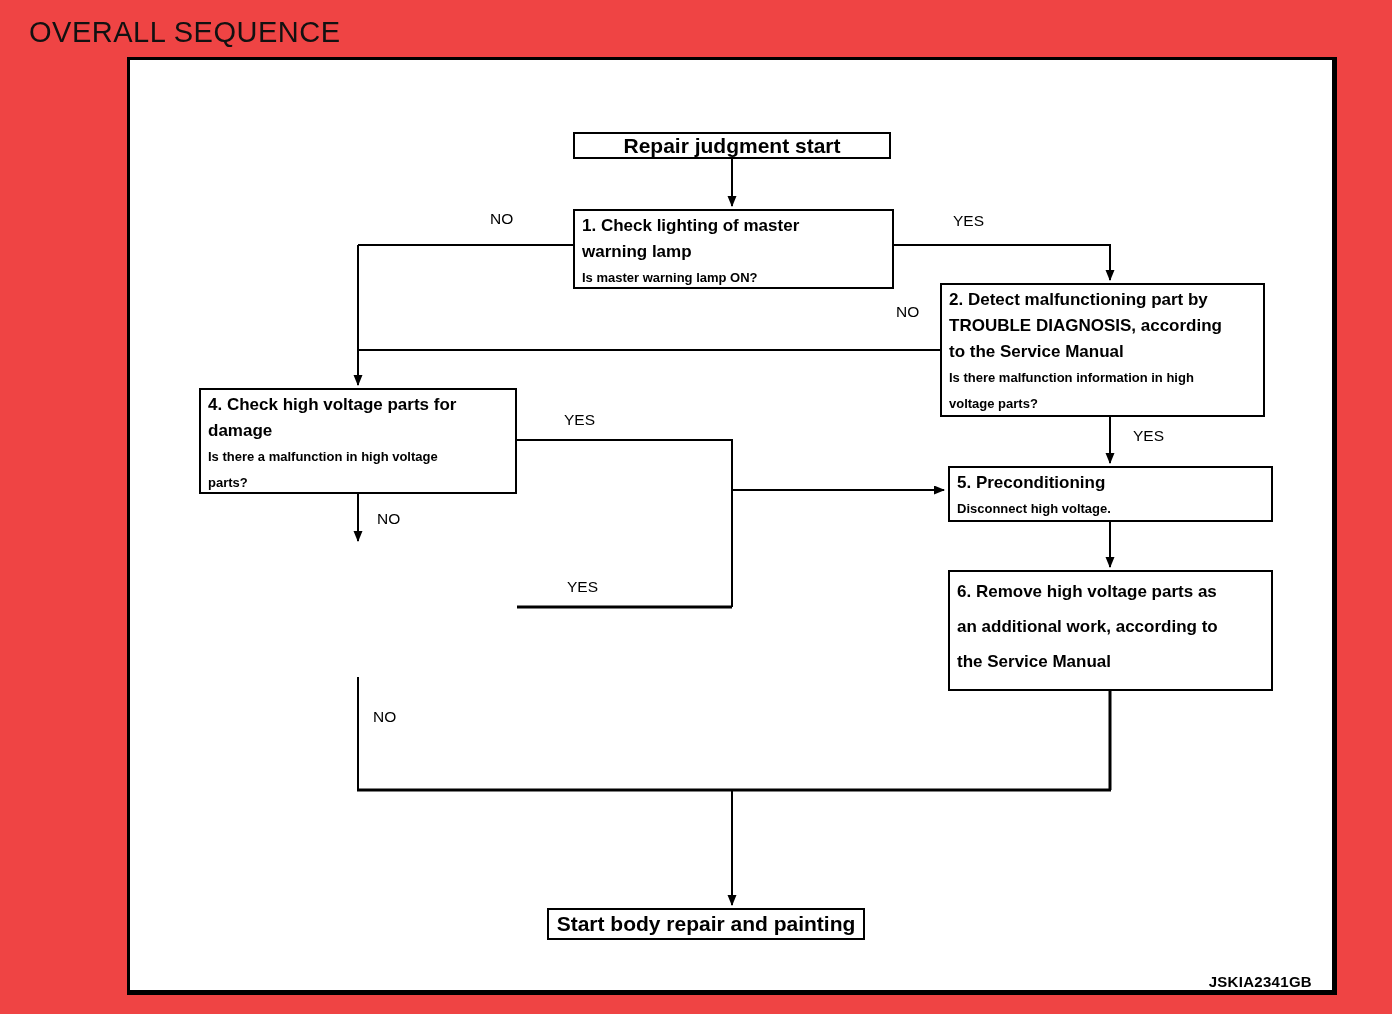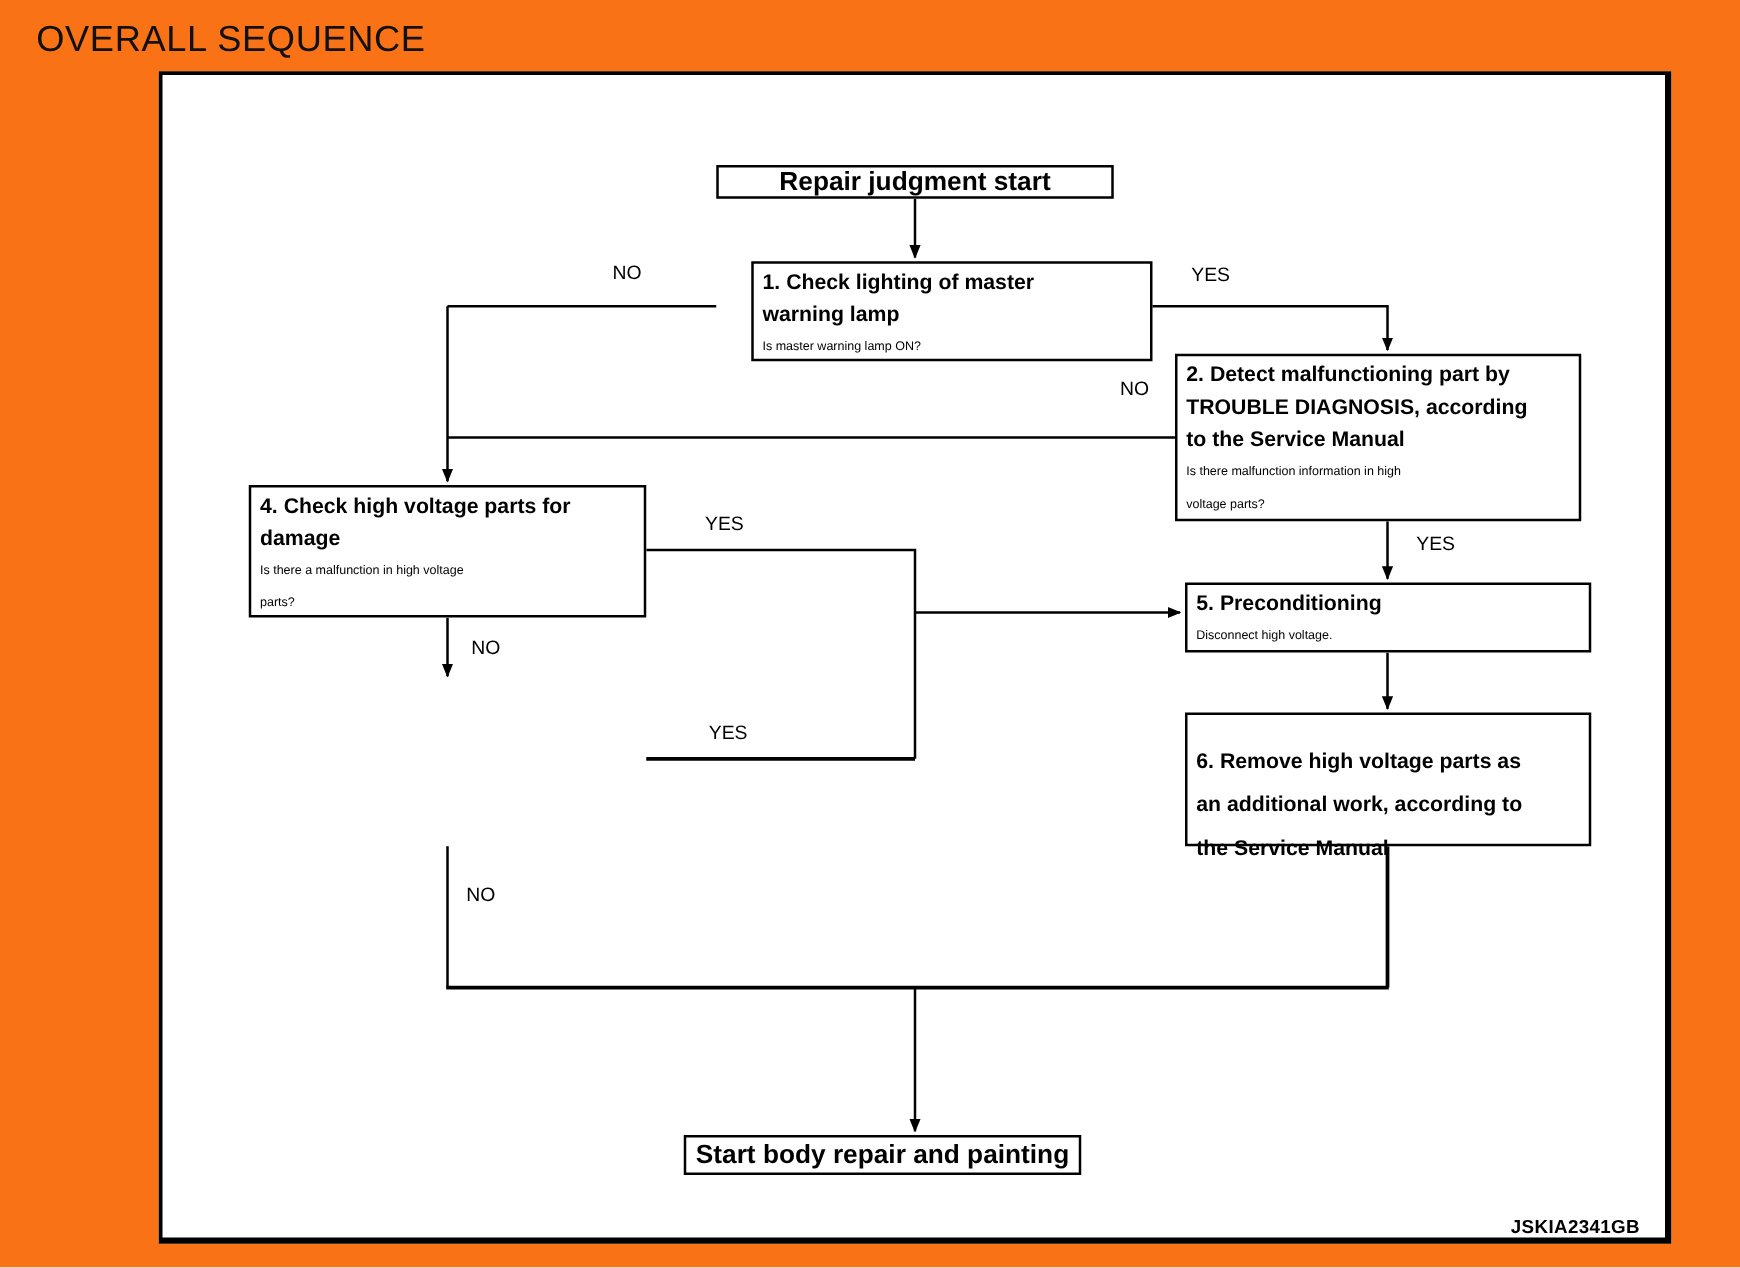--- a/index.html
+++ b/index.html
@@ -1,46 +1,46 @@
 <!DOCTYPE html>
 <html><head>
 <meta charset="utf-8">
 <style>
   html,body{margin:0;padding:0;background:#ffffff;}
   #page{
-    position:relative;width:1392px;height:1014px;background:#f97316;
+    position:relative;width:1392px;height:1014px;background:#ef4444;
     font-family:"Liberation Sans",sans-serif;color:#000;overflow:hidden;
   }
   #page-title{
     position:absolute;left:29px;top:14px;font-size:29px;line-height:36px;
     font-weight:400;letter-spacing:0.5px;color:#111;
   }
   #frame{
     position:absolute;left:127px;top:57px;width:1210px;height:938px;
     box-sizing:border-box;border:3px solid #000;border-right-width:5px;border-bottom-width:5px;
     background:#fff;
   }
   #connectors{position:absolute;left:0;top:0;width:1392px;height:1014px;}
   .node{
     position:absolute;box-sizing:border-box;background:#fff;border:2px solid #000;
     padding:2px 8px 0 7px;
   }
   .node-title{font-weight:bold;font-size:17px;line-height:26px;white-space:pre-line;}
-  .node-question{font-weight:400;font-size:10px;line-height:26px;white-space:pre-line;}
+  .node-question{font-weight:700;font-size:13px;line-height:26px;white-space:pre-line;}
   .terminal{
     display:flex;align-items:center;justify-content:center;text-align:center;
     font-weight:bold;font-size:21px;padding:0;
   }
   #box-start{left:573px;top:132px;width:318px;height:27px;}
-  #box-1{left:601px;top:209px;width:321px;height:80px;}
+  #box-1{left:573px;top:209px;width:321px;height:80px;}
   #box-2{left:940px;top:283px;width:325px;height:134px;}
   #box-3{left:199px;top:388px;width:318px;height:106px;}
   #box-4{left:199px;top:544px;width:318px;height:133px;}
   #box-5{left:948px;top:466px;width:325px;height:56px;}
-  #box-6{left:948px;top:570px;width:325px;height:107px;padding-top:19px;}
+  #box-6{left:948px;top:570px;width:325px;height:121px;padding-top:2px;}
   #box-6 .node-title{line-height:35px;}
   #box-end{left:547px;top:908px;width:318px;height:32px;}
   .edge-label{position:absolute;font-size:15.5px;font-weight:400;line-height:20px;}
   #lbl-step1-no{left:490px;top:209px;}
   #lbl-step1-yes{left:953px;top:211px;}
   #lbl-step2-no{left:896px;top:302px;}
   #lbl-step2-yes{left:1133px;top:426px;}
   #lbl-step3-yes{left:564px;top:410px;}
   #lbl-step3-no{left:377px;top:509px;}
   #lbl-step4-yes{left:567px;top:577px;}

